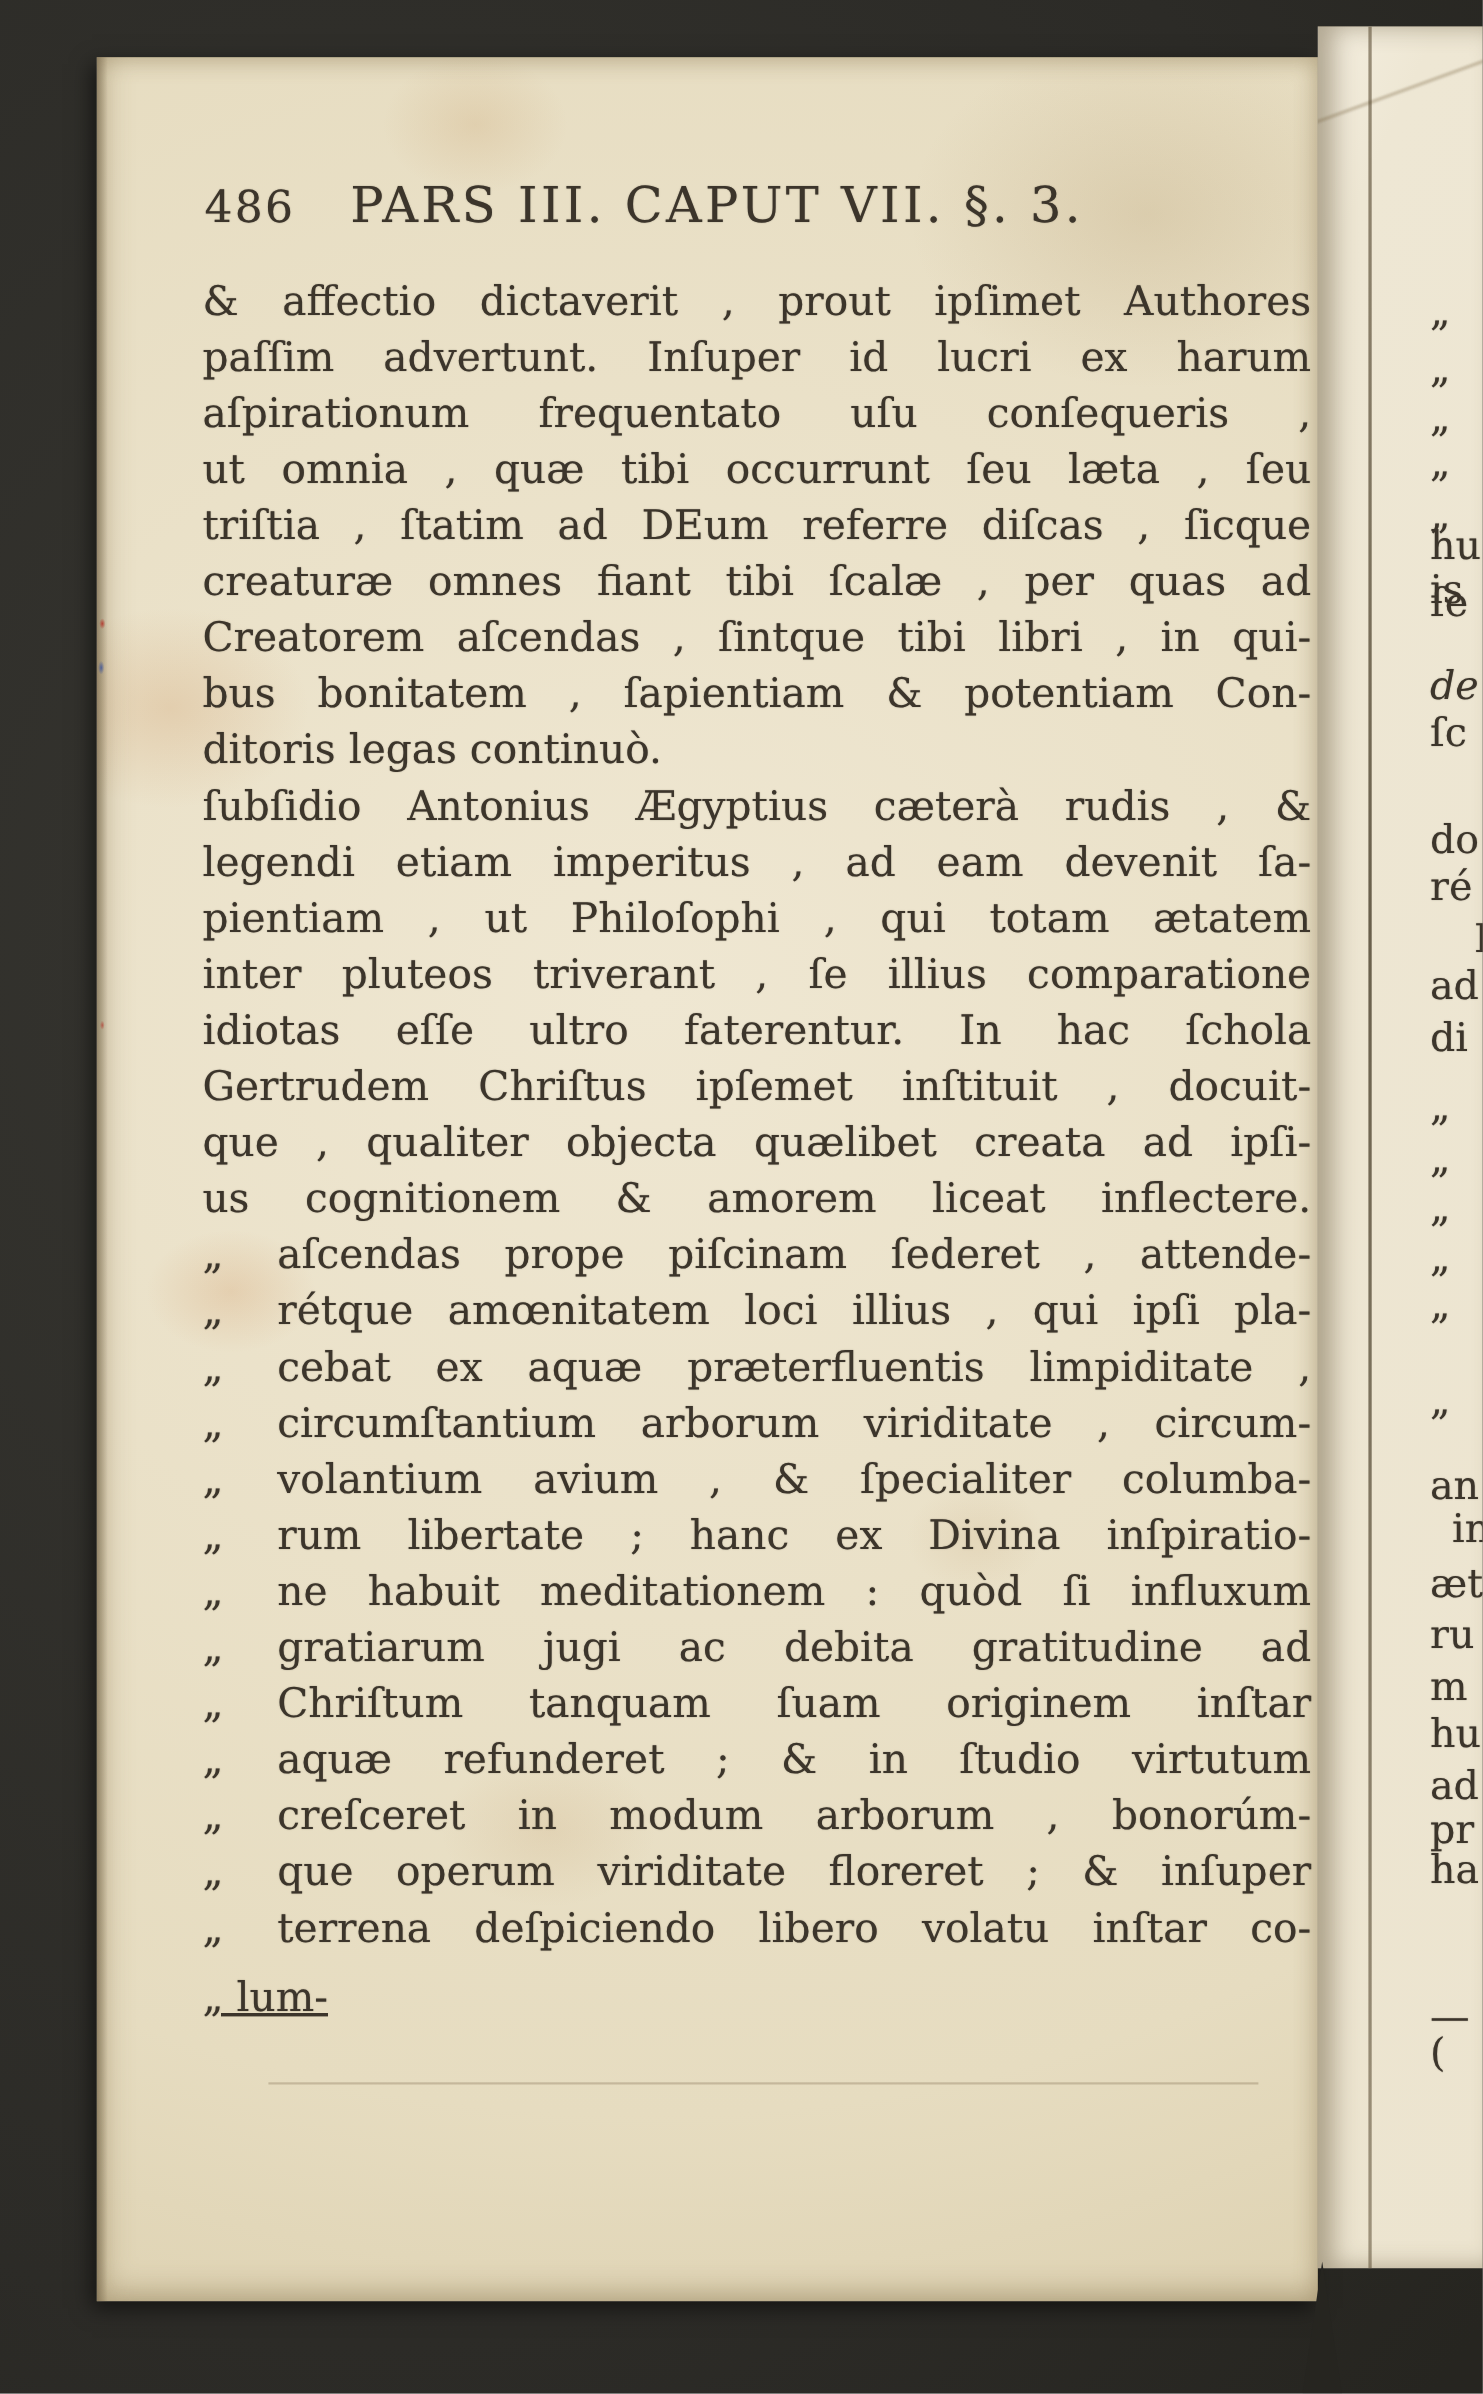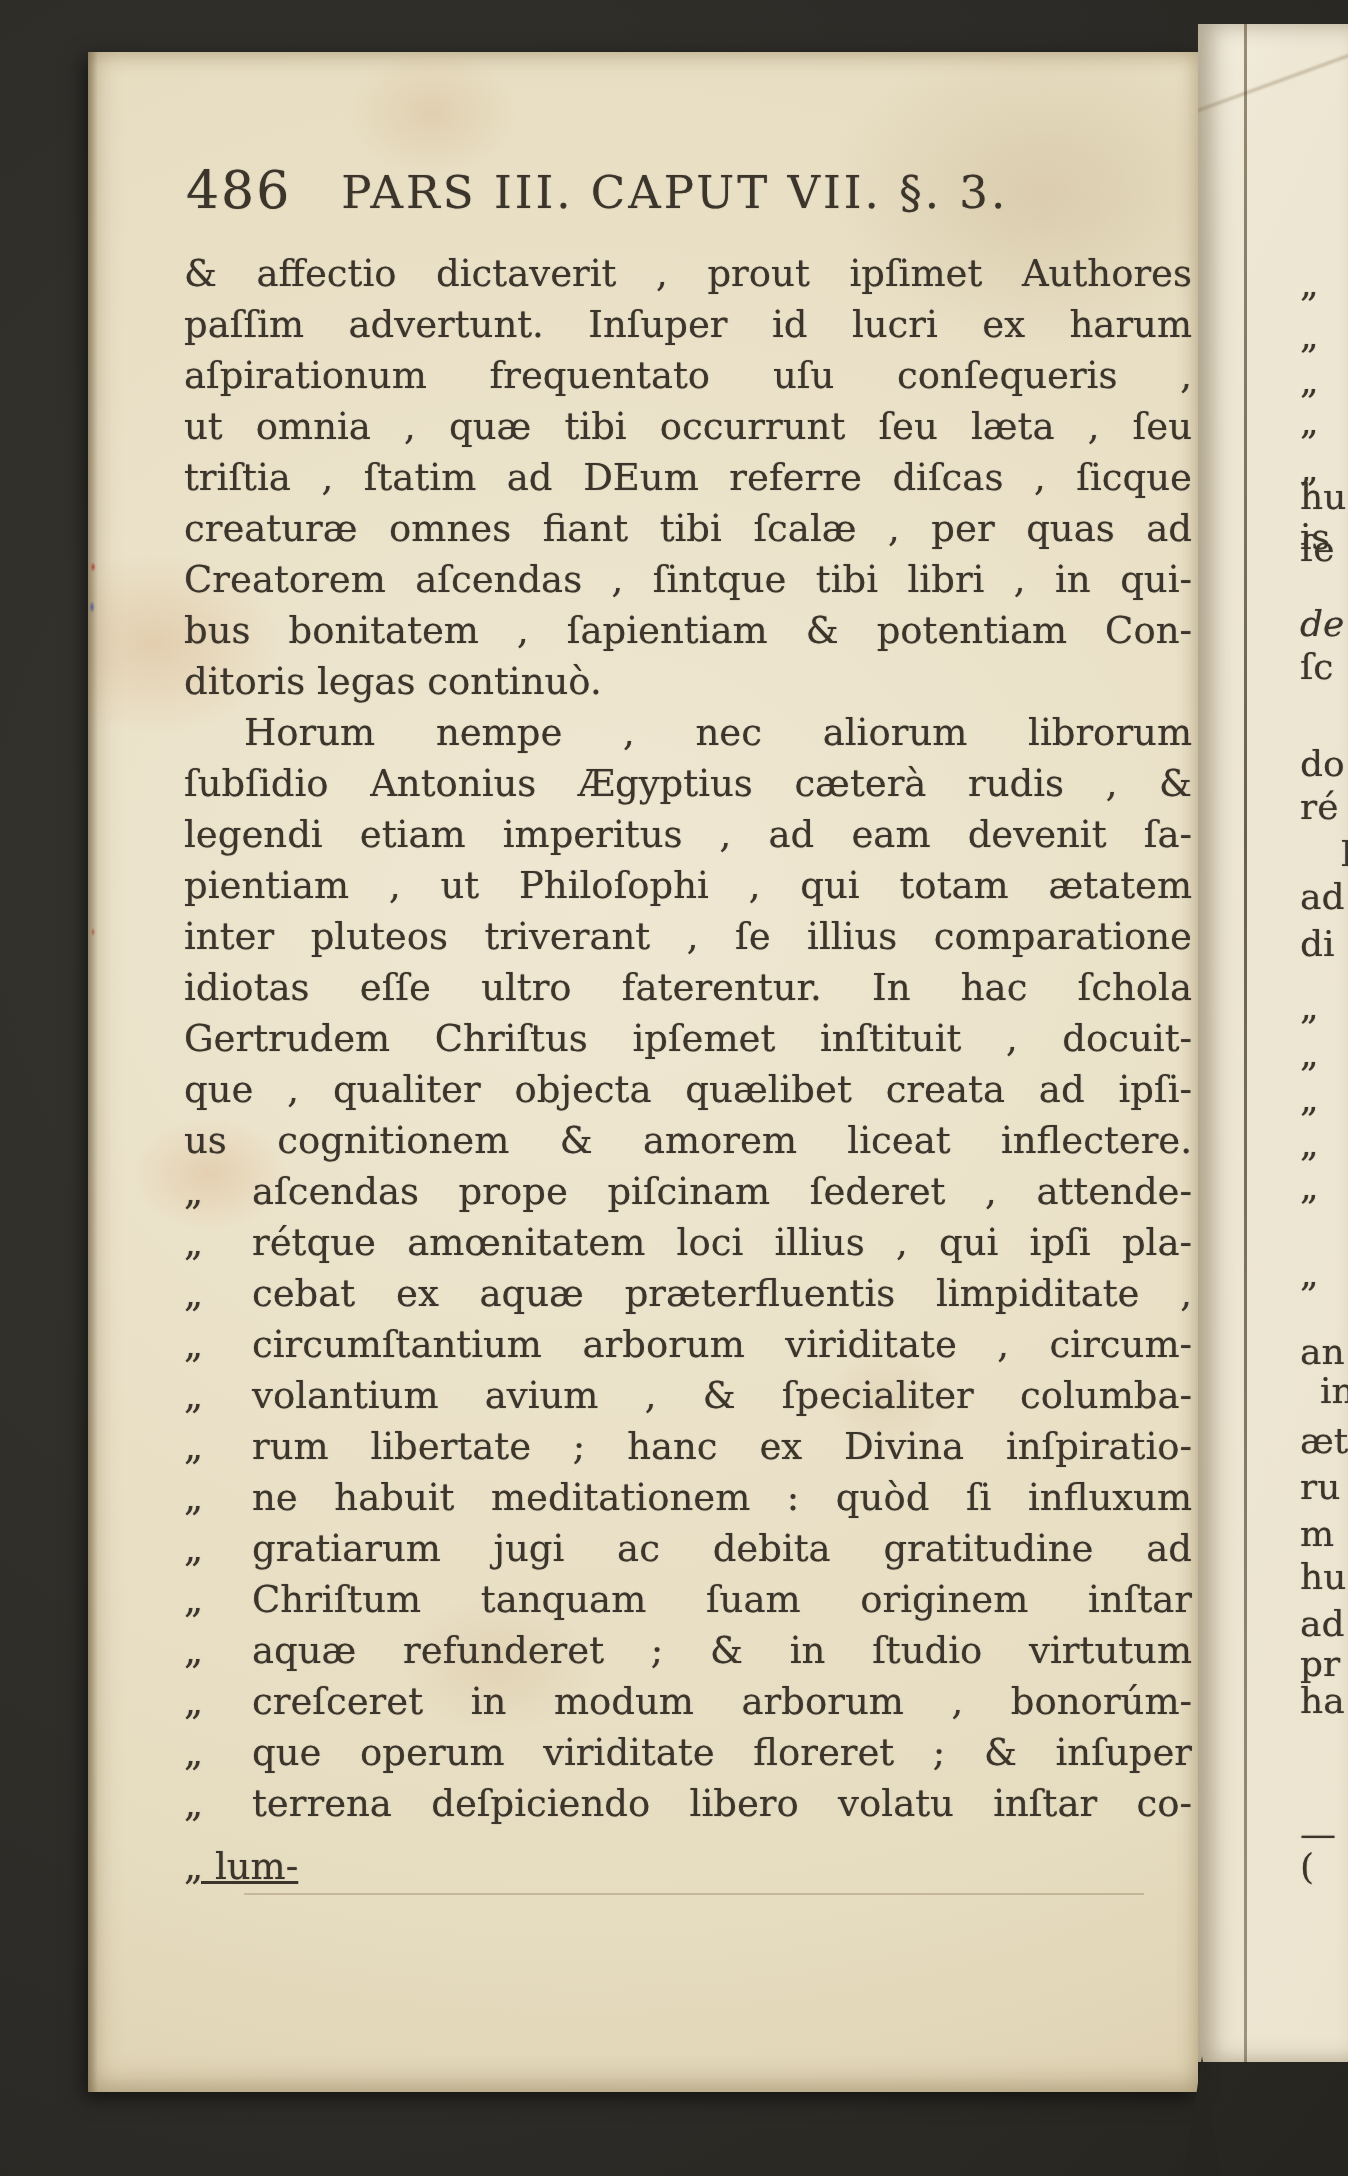--- a/index.html
+++ b/index.html
@@ -37,21 +37,21 @@
       linear-gradient(90deg, rgba(90,75,50,.45), rgba(90,75,50,0));
   }
 
   .ink{color:var(--ink,#3c352b);text-shadow:0 0 1.1px rgba(60,52,42,.55);}
 
   
   .header-row{
     position:absolute;left:98px;top:108px;width:1000px;
     display:flex;align-items:baseline;gap:50px;
   }
-  .page-number{font-size:52px;letter-spacing:2px;}
+  .page-number{font-size:40px;letter-spacing:2px;}
   .header-title{font-size:45px;letter-spacing:3px;white-space:nowrap;}
 
   
   .text-block{
     position:absolute;left:96px;top:196px;width:1008px;
   }
   .line{
     height:51px;line-height:51px;font-size:37px;
     text-align:justify;text-align-last:justify;
     white-space:nowrap;
@@ -111,21 +111,20 @@
       <div>
           <div class="line j">&amp; affectio dictaverit , prout ipſimet Authores</div>
           <div class="line j">paſſim advertunt.  Inſuper id lucri ex harum</div>
           <div class="line j">aſpirationum frequentato uſu conſequeris ,</div>
           <div class="line j">ut omnia , quæ tibi occurrunt ſeu læta , ſeu</div>
           <div class="line j">triſtia , ſtatim ad DEum referre diſcas , ſicque</div>
           <div class="line j">creaturæ omnes fiant tibi ſcalæ , per quas ad</div>
           <div class="line j">Creatorem aſcendas , ſintque tibi libri , in qui-</div>
           <div class="line j">bus bonitatem , ſapientiam &amp; potentiam Con-</div>
           <div class="line e">ditoris legas continuò.</div>
-          <div class="line fi">Horum nempe , nec aliorum librorum</div>
           <div class="line j">ſubſidio Antonius Ægyptius cæterà rudis , &amp;</div>
           <div class="line j">legendi etiam imperitus , ad eam devenit ſa-</div>
           <div class="line j">pientiam , ut Philoſophi , qui totam ætatem</div>
           <div class="line j">inter pluteos triverant , ſe illius comparatione</div>
           <div class="line j">idiotas eſſe ultro faterentur.  In hac ſchola</div>
           <div class="line j">Gertrudem Chriſtus ipſemet inſtituit , docuit-</div>
           <div class="line j">que , qualiter objecta quælibet creata ad ipſi-</div>
           <div class="line j">us cognitionem &amp; amorem liceat inflectere.</div>
           <div class="line q">
             <span class="qmark">„</span>

